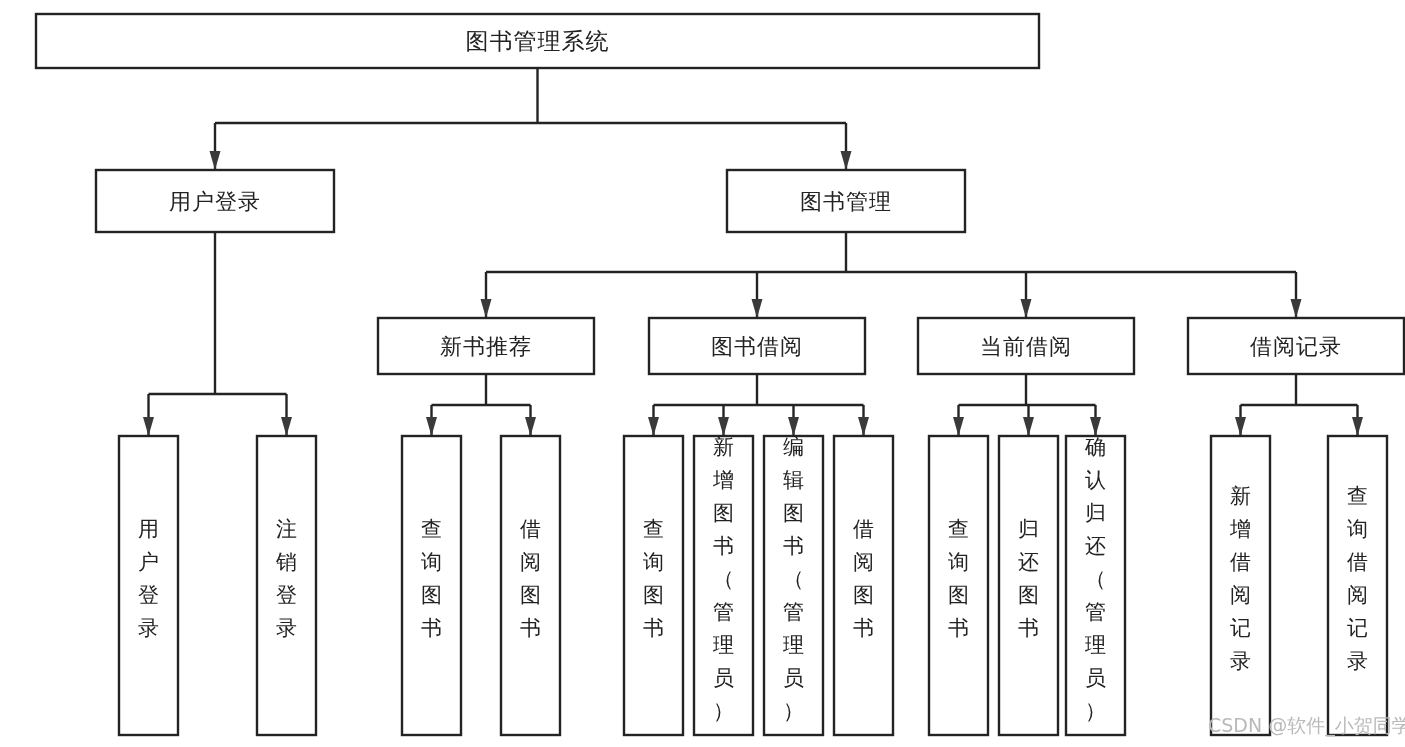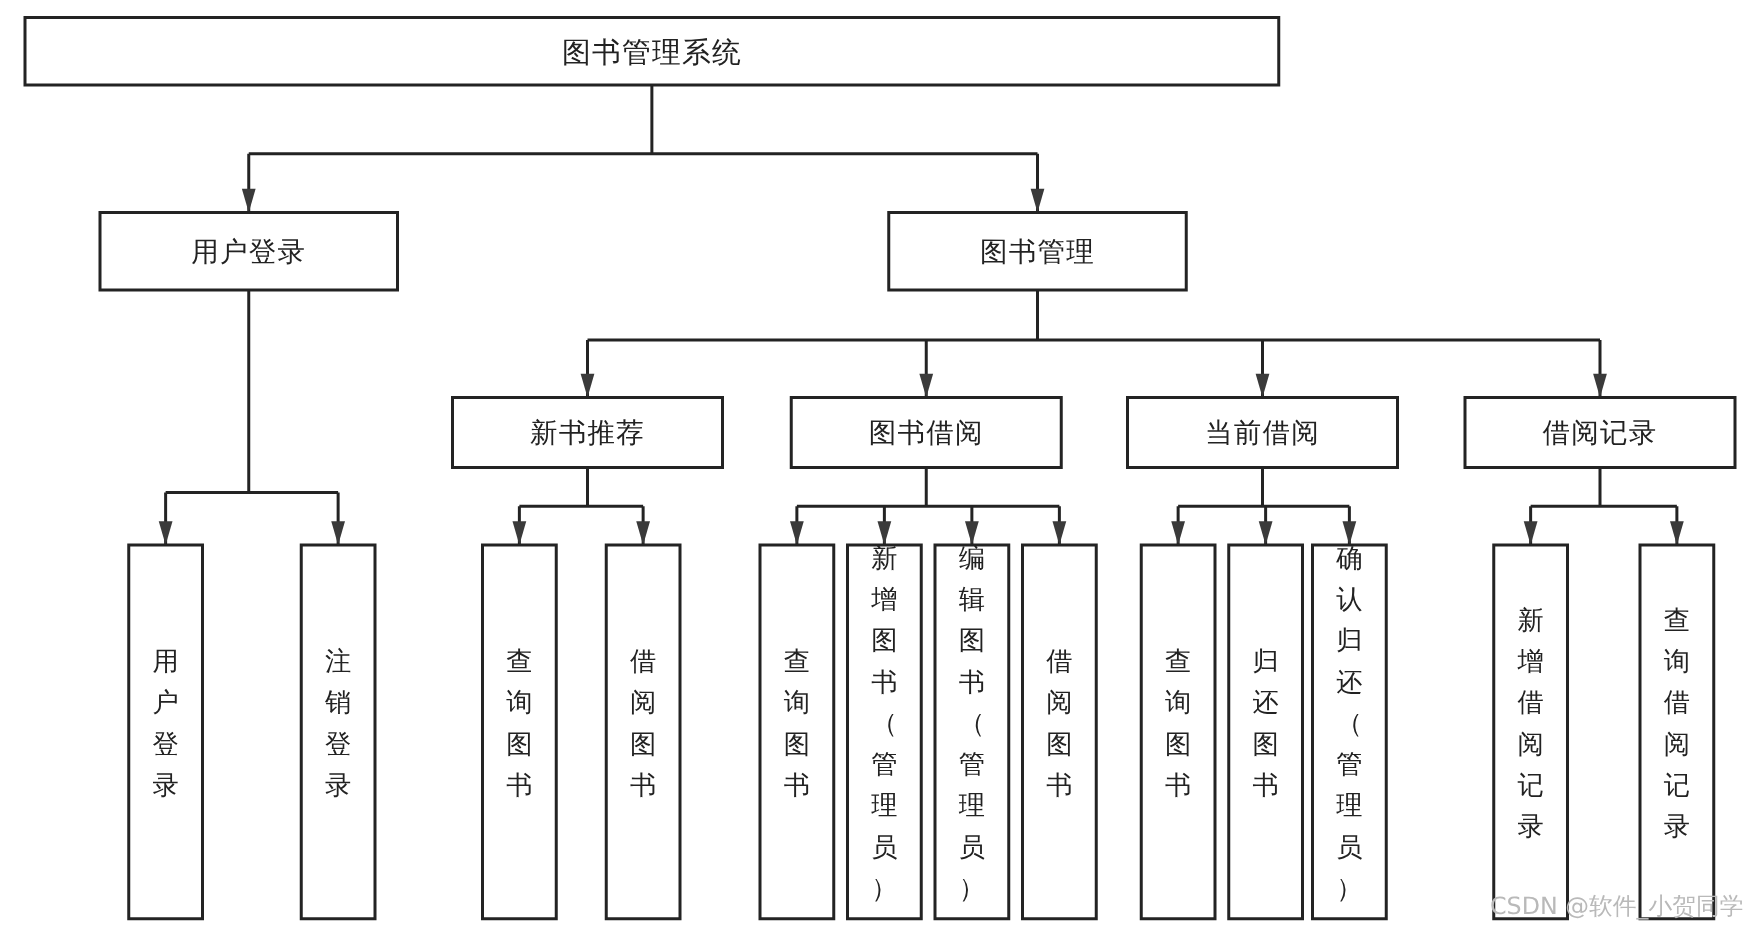--- a/index.html
+++ b/index.html
@@ -9,21 +9,21 @@
   }
   body {
     width: 1405px;
     height: 747px;
     position: relative;
     overflow: hidden;
     font-family: "DejaVu Sans", "Liberation Sans", sans-serif;
   }
   #diagram-root {
     position: absolute;
-    left: 0;
+    left: 16px;
     top: 0;
     width: 1377px;
     height: 747px;
   }
   svg { display: block; }
 
   .box-rect {
     fill: #ffffff;
     stroke: #232323;
     stroke-width: 2.4;

